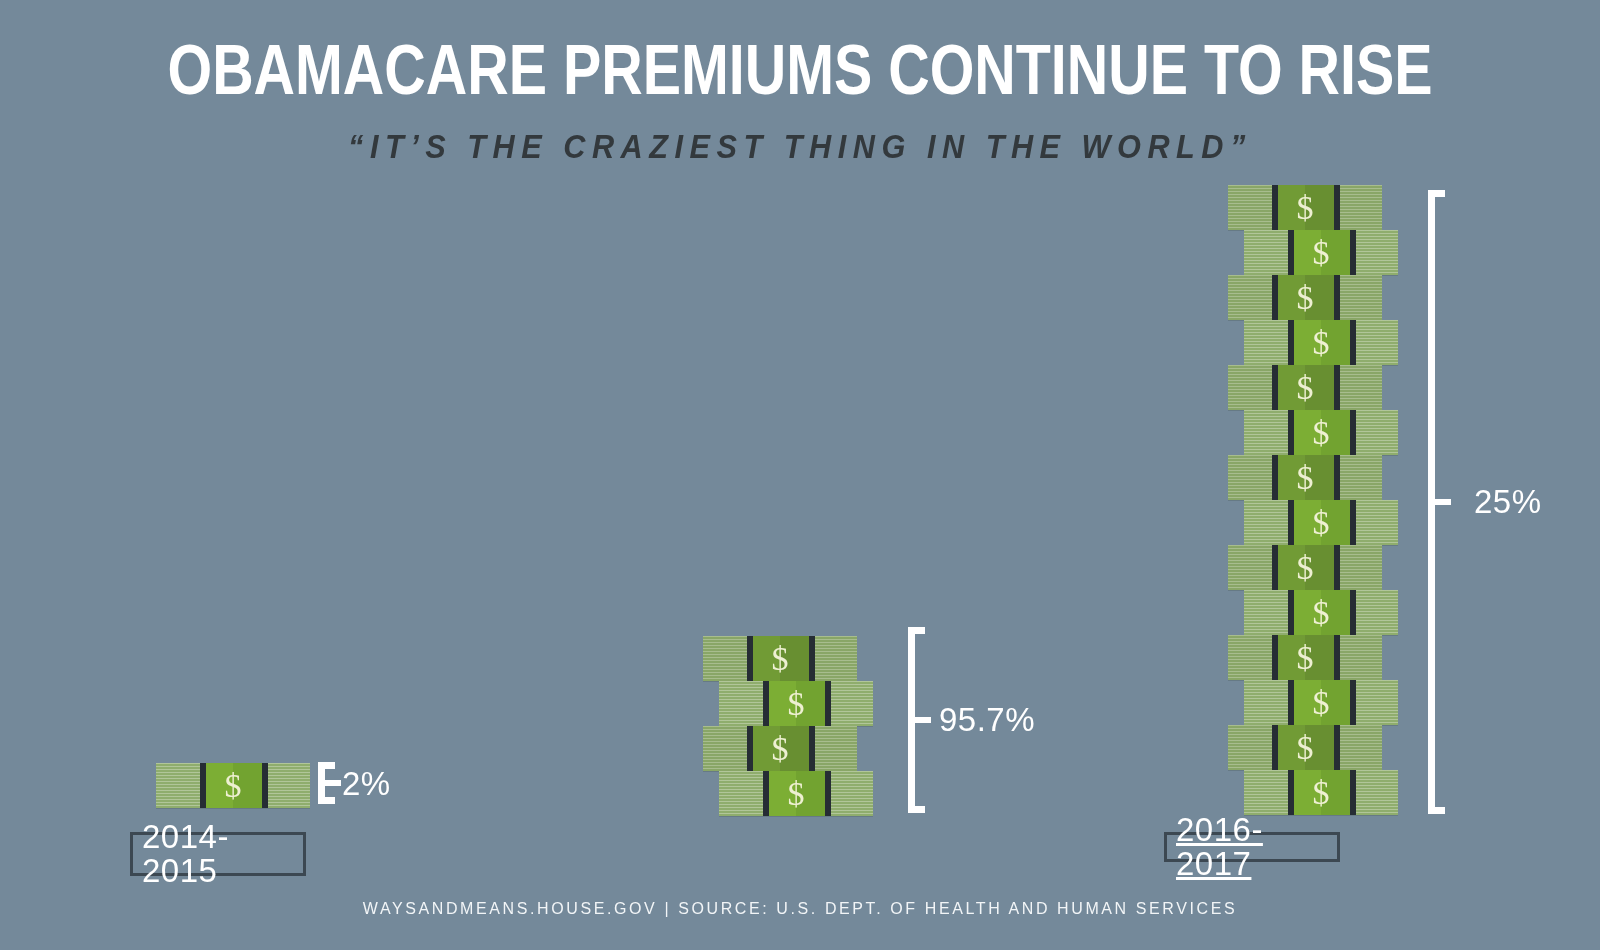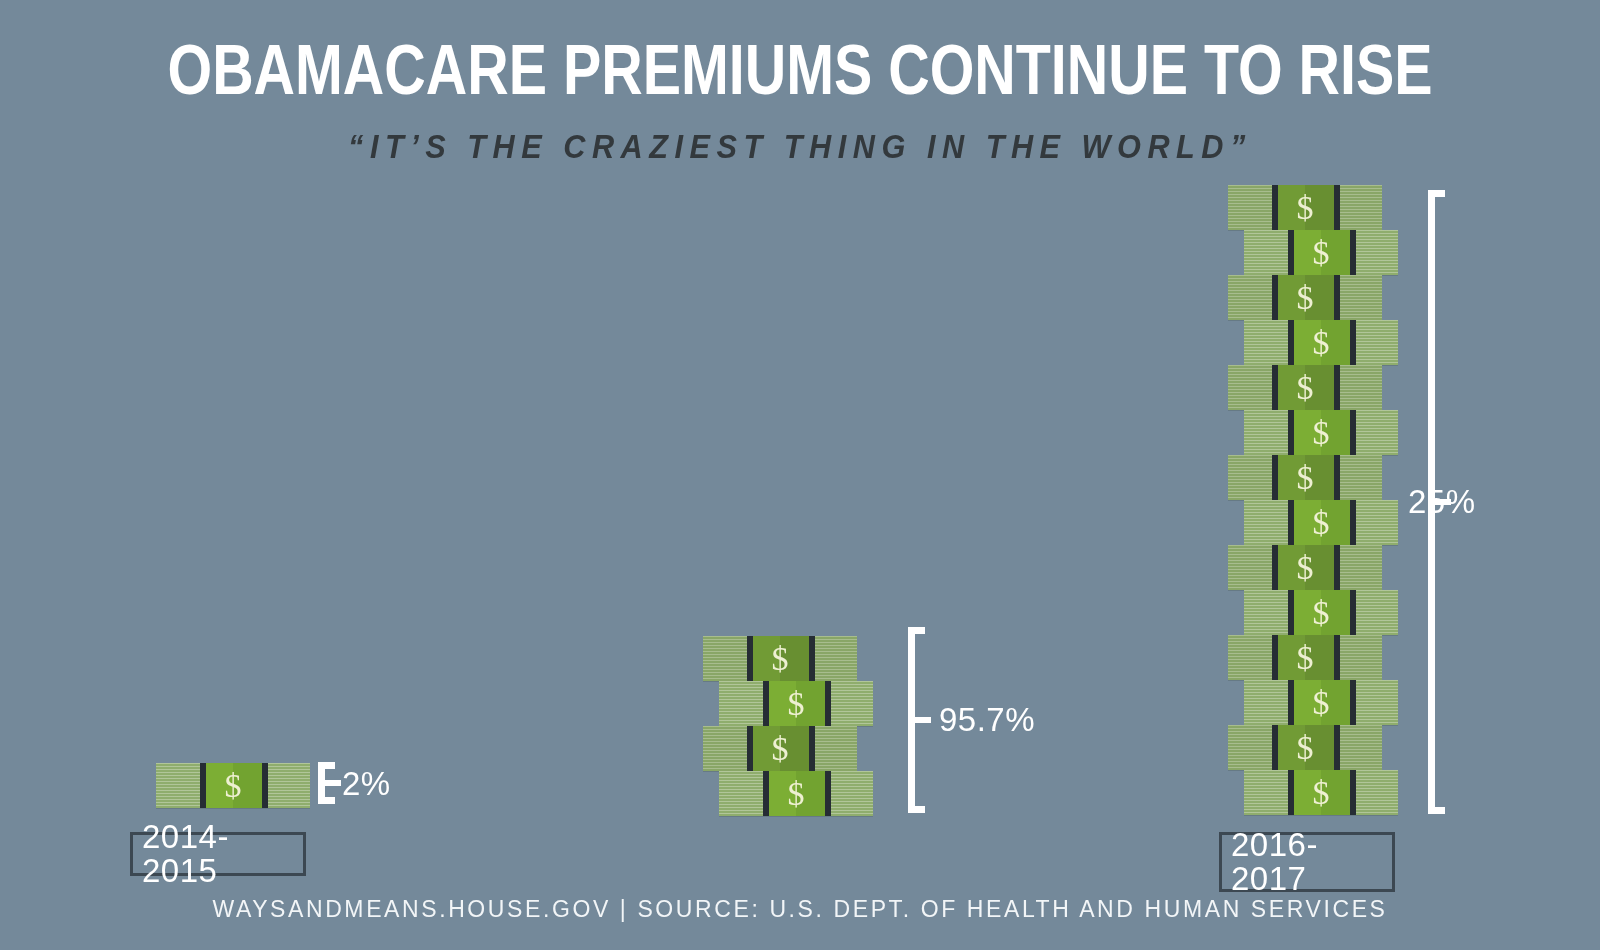--- a/index.html
+++ b/index.html
@@ -19,21 +19,21 @@
     white-space:nowrap;
   }
   .subtitle{
     position:absolute;left:0;top:129px;width:1600px;text-align:center;
     color:#33393d;font-size:33px;line-height:36px;font-weight:bold;
     font-style:italic;letter-spacing:7px;white-space:nowrap;
     transform:scaleX(.93);transform-origin:50% 50%;
   }
   .footer{
     position:absolute;left:0;top:898px;width:1600px;text-align:center;
-    color:#f2f5f7;font-size:23px;line-height:22px;letter-spacing:2.6px;
+    color:#f2f5f7;font-size:16px;line-height:22px;letter-spacing:2.6px;
     white-space:nowrap;
   }
 
   
   .stack{position:absolute;}
   .bill{
     position:absolute;height:45px;width:154px;
     box-shadow:0 1px 0 rgba(40,55,40,.18);
   }
   .bill .endL,.bill .endR{
@@ -286,18 +286,18 @@
         <div class="barR"></div>
         <div class="sign">$</div>
       </div>
     </div>
   <div class="bracket" id="bracket-2" style="left:1428px;top:190px;height:624px;">
     <div class="spine"></div>
     <div class="cap capTop"></div>
     <div class="cap capBot"></div>
     <div class="tick"></div>
   </div>
-  <div class="pct" style="left:1408px;top:485px;">25%</div>
-  <div class="yearbox" style="left:1219px;top:832px;width:176px;height:60px;">2016-2017</div>
+  <div class="pct" style="left:1474px;top:485px;">25%</div>
+  <div class="yearbox" style="left:1164px;top:832px;width:176px;height:30px;text-decoration:underline;">2016-2017</div>
 
   <div class="footer">WAYSANDMEANS.HOUSE.GOV | SOURCE: U.S. DEPT. OF HEALTH AND HUMAN SERVICES</div>
 
 </div>
 
 </body></html>

